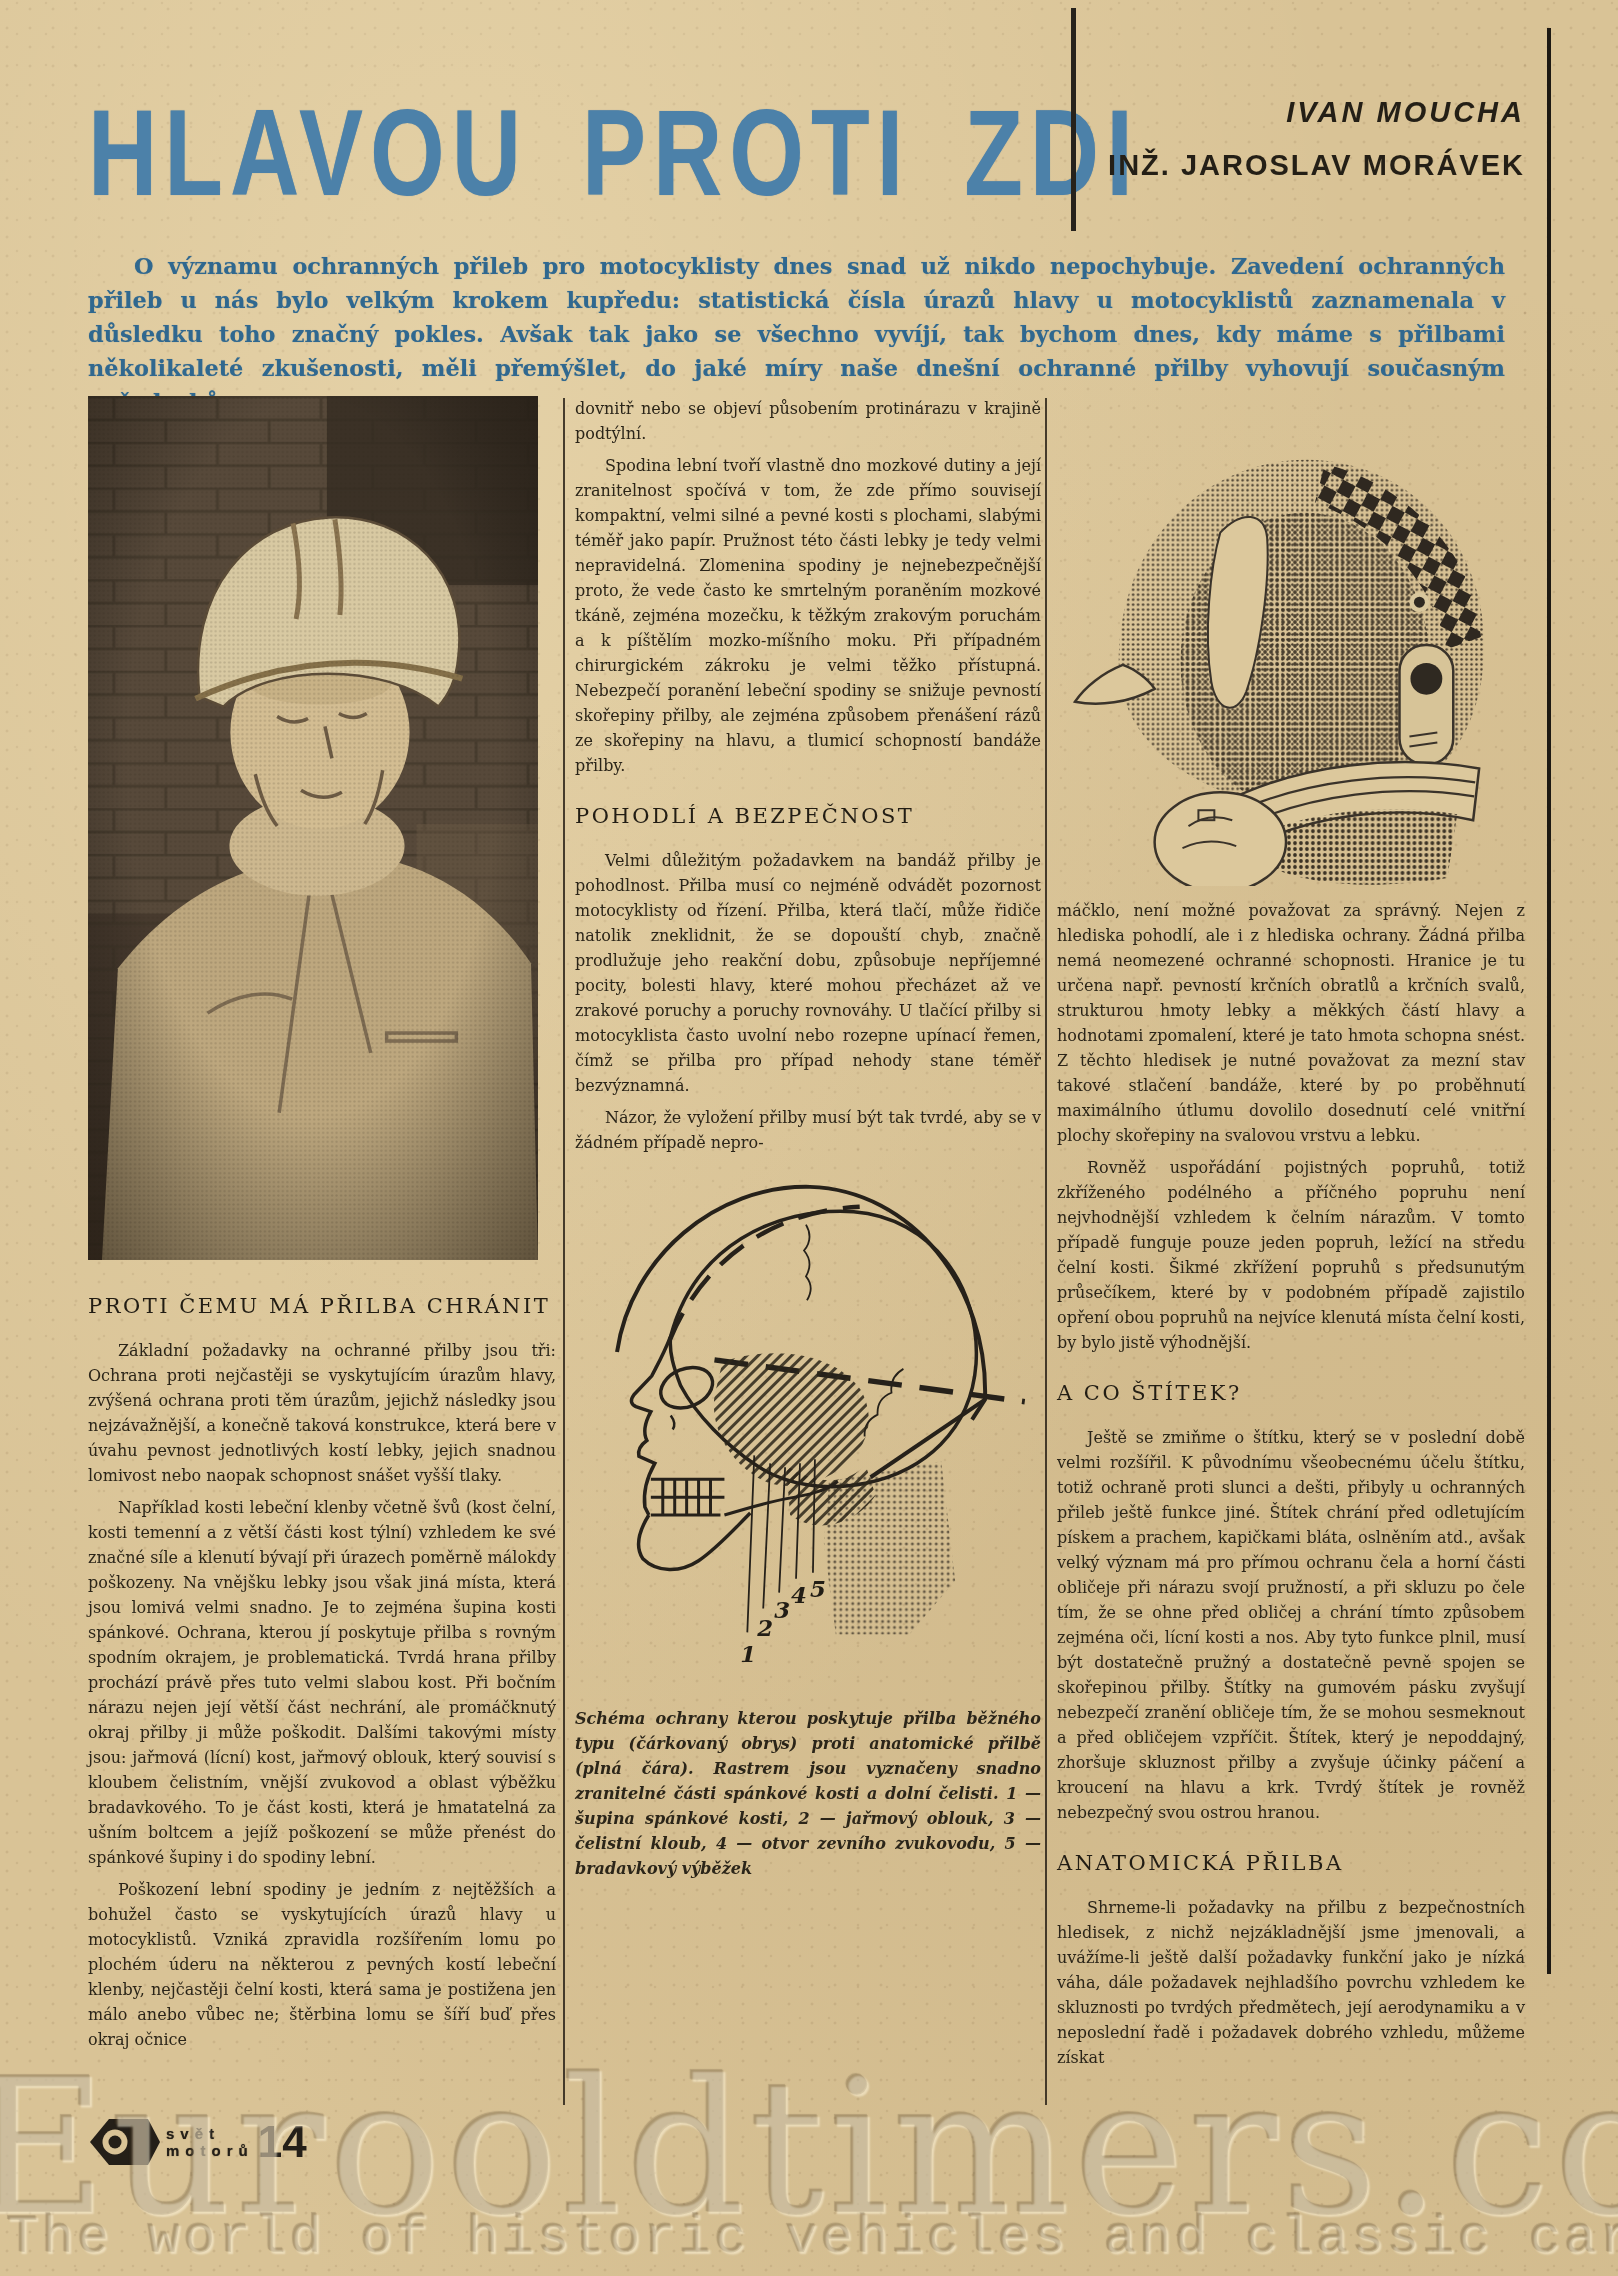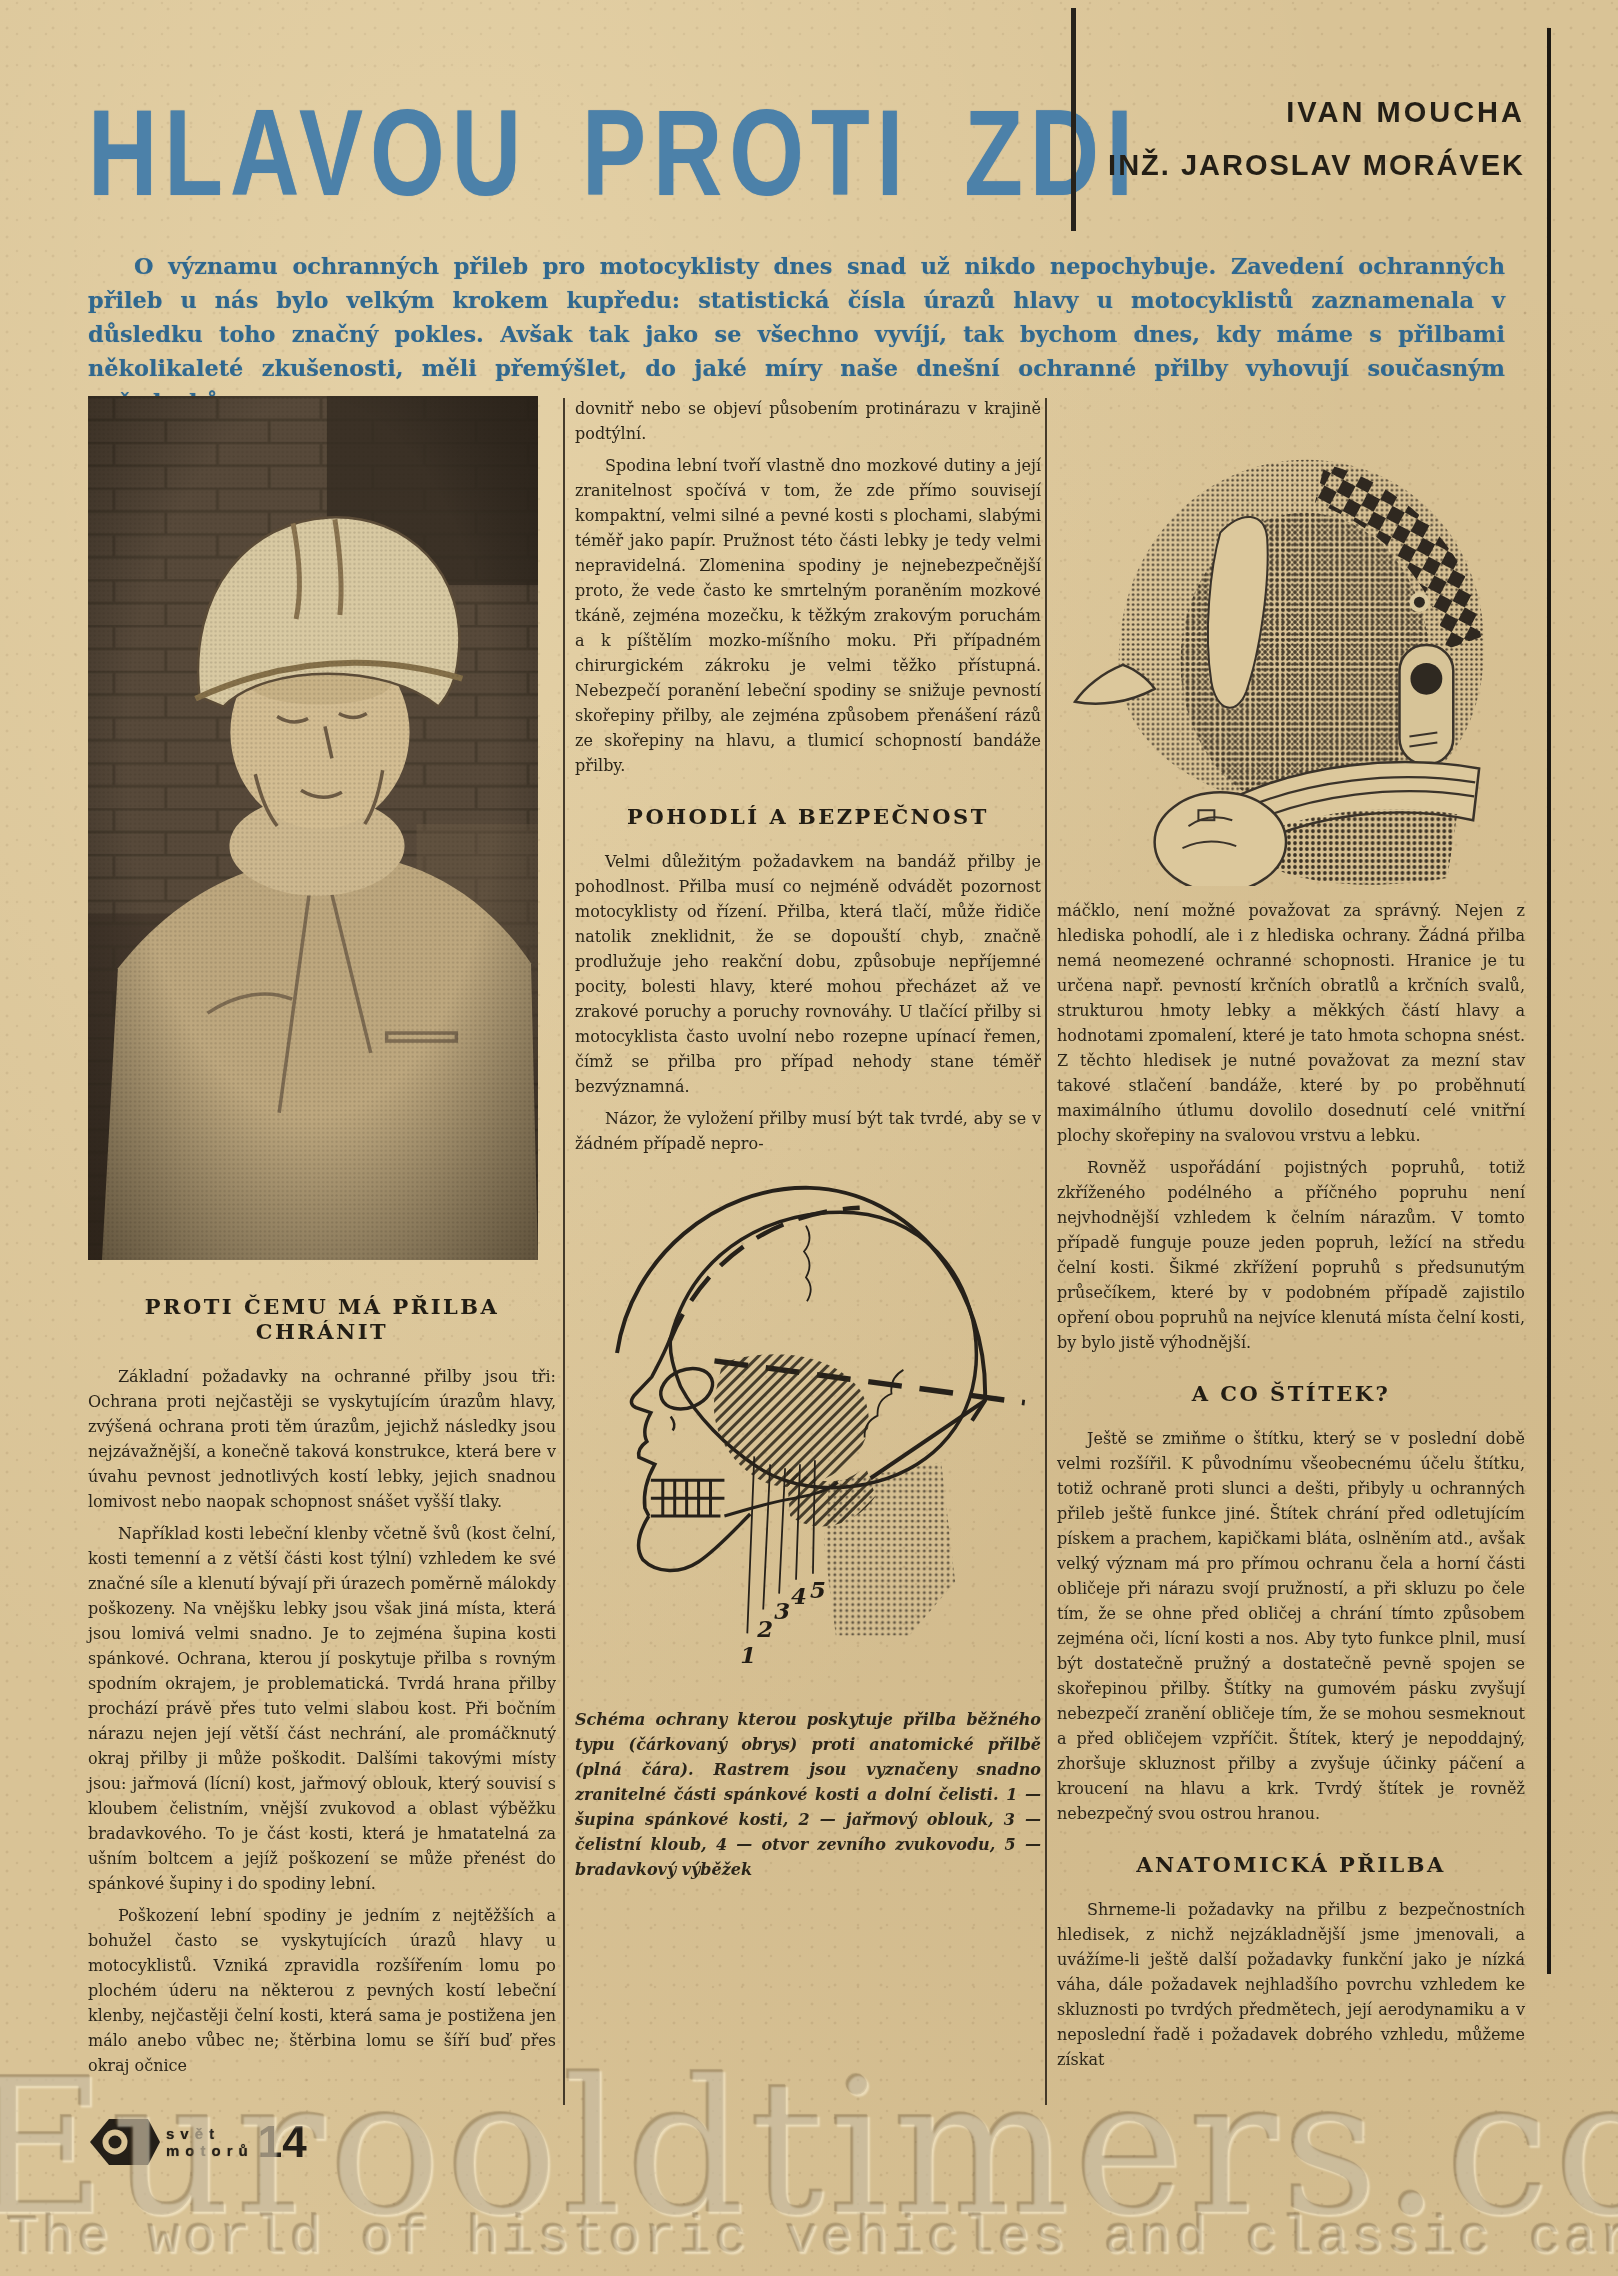--- a/index.html
+++ b/index.html
@@ -25,41 +25,41 @@
     font-family:"Liberation Sans", sans-serif;
     font-weight:bold;font-size:123px;line-height:157px;
     letter-spacing:9px;word-spacing:26px;white-space:nowrap;
     color:#4c81a9;
     transform:scaleX(.78);transform-origin:left center;
     text-shadow:0 0 1px rgba(60,110,150,.55);
   }
   #title-divider{left:1071px;top:8px;width:5px;height:223px;background:#26221c;}
   #authors{left:1075px;top:96px;width:450px;text-align:right;
     font-family:"Liberation Sans", sans-serif;font-weight:bold;color:#241f16;}
-  #authors .a1{font-size:29px;letter-spacing:3px;margin-bottom:20px;}
+  #authors .a1{font-size:29px;letter-spacing:3px;margin-bottom:20px;font-style:italic;}
   #authors .a2{font-size:29px;letter-spacing:2px;}
   #lead{
     left:88px;top:249px;width:1417px;
     font-size:22.4px;line-height:34px;font-weight:bold;
     color:#30688f;text-align:justify;text-indent:46px;word-spacing:3px;
     text-shadow:0 0 1px rgba(40,95,140,.4);
   }
   
   .col{top:396px;}
   #col-left{left:88px;width:468px;}
   #col-mid{left:575px;width:466px;}
   #col-right{left:1057px;width:468px;}
   .vrule{width:2px;background:rgba(42,34,24,.85);}
   #rule1{left:563px;top:398px;height:1707px;}
   #rule2{left:1045px;top:398px;height:1707px;}
   #page-edge{left:1547px;top:28px;width:4px;height:1946px;background:#1d1913;}
   p.body{margin:0 0 7px 0;font-size:16px;line-height:25px;text-align:justify;
          text-indent:30px;color:#2b2519;}
   p.body.no-indent{text-indent:0;}
-  h3.colhead{margin:26px 0 20px 0;text-align:center;font-size:21px;font-weight:bold;
+  h3.colhead{margin:26px 0 20px 0;font-size:21px;font-weight:normal;
              letter-spacing:2.5px;color:#221d14;font-family:"DejaVu Serif", serif;}
   #col-left h3.colhead{margin-top:34px;}
   .figure{display:block;}
   #photo-fig{margin-bottom:34px;}
   #helmet-fig{margin:2px 0 12px 14px;}
   #skull-fig{margin:10px 0 4px 0;}
   .caption{font-size:16px;line-height:25px;font-style:italic;font-weight:bold;
            text-align:justify;color:#2b2519;margin-top:4px;}
   
   #footer{left:88px;top:2115px;display:flex;align-items:center;gap:4px;}

